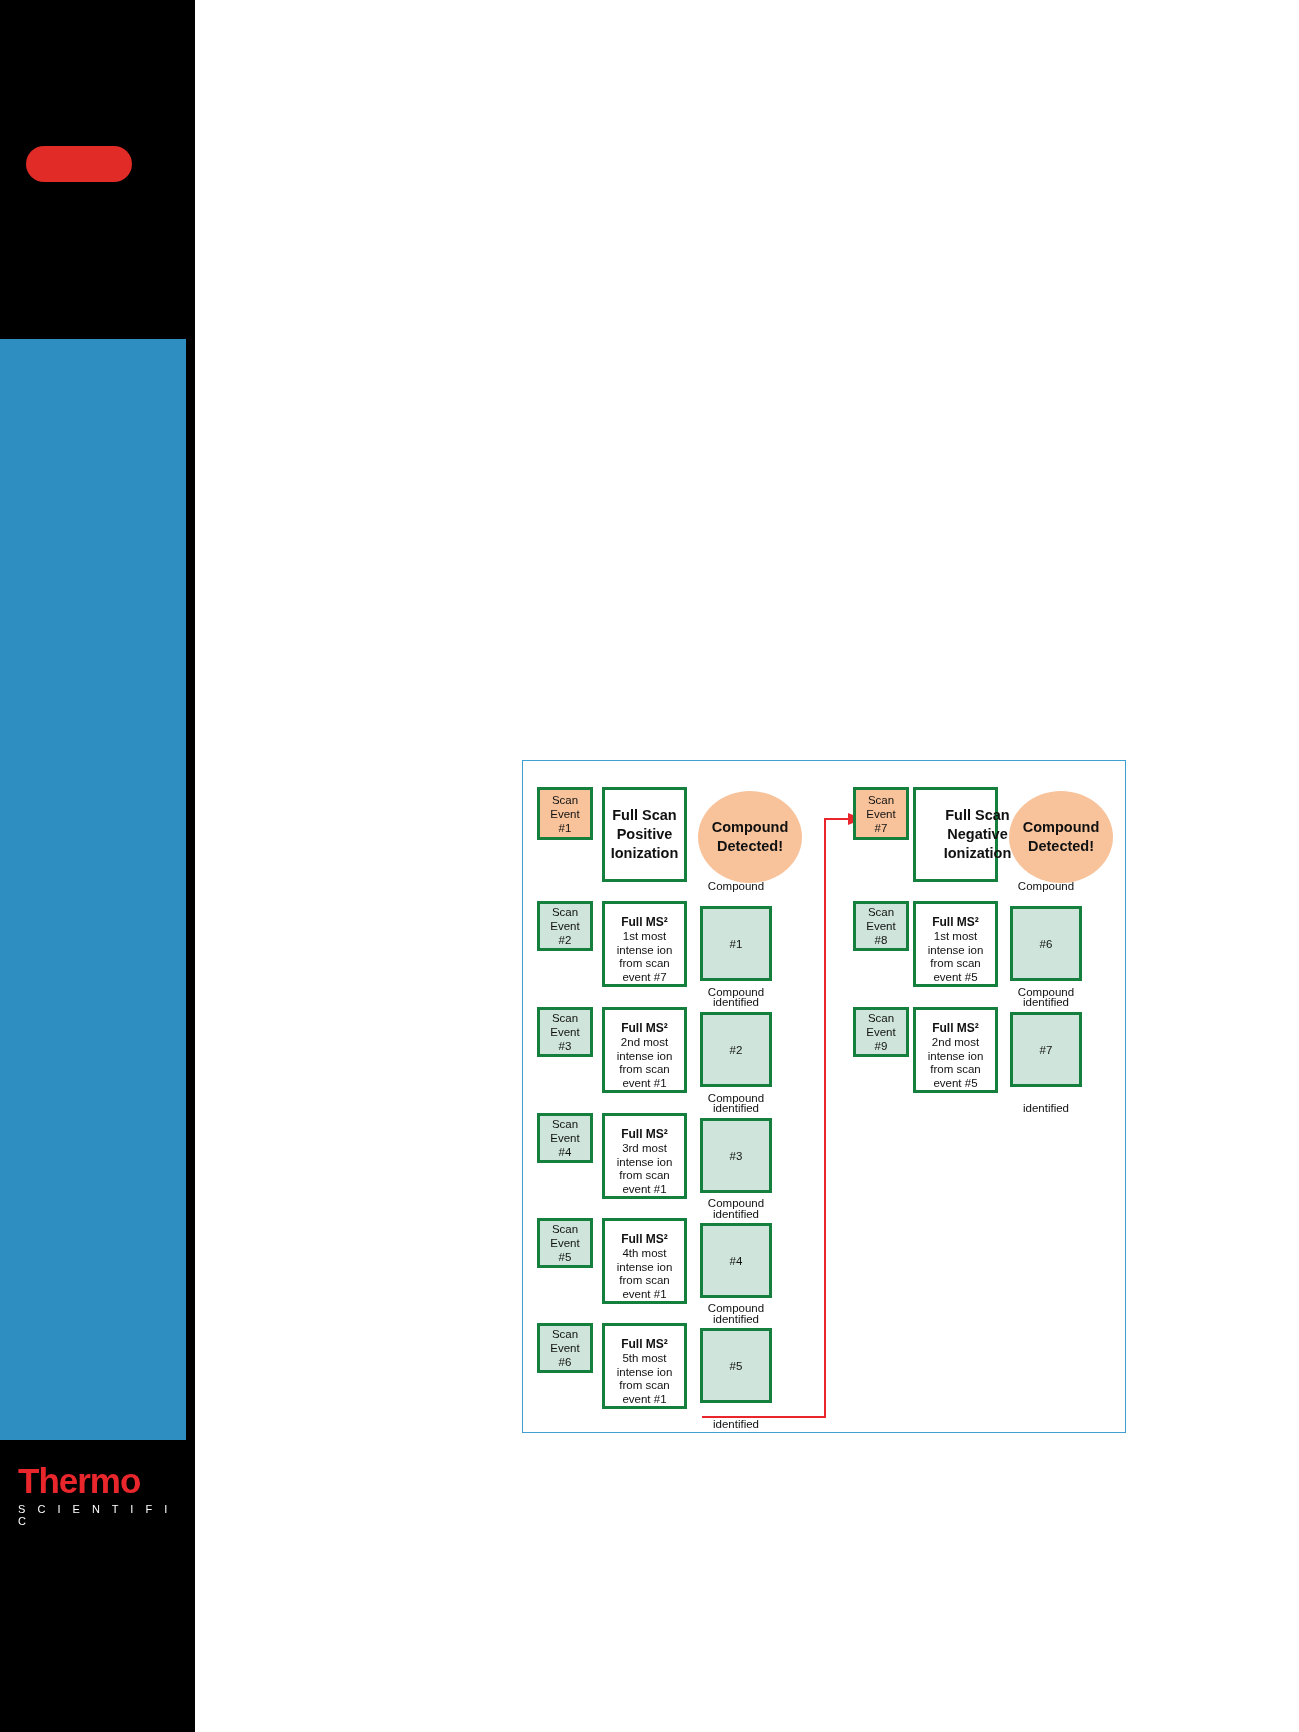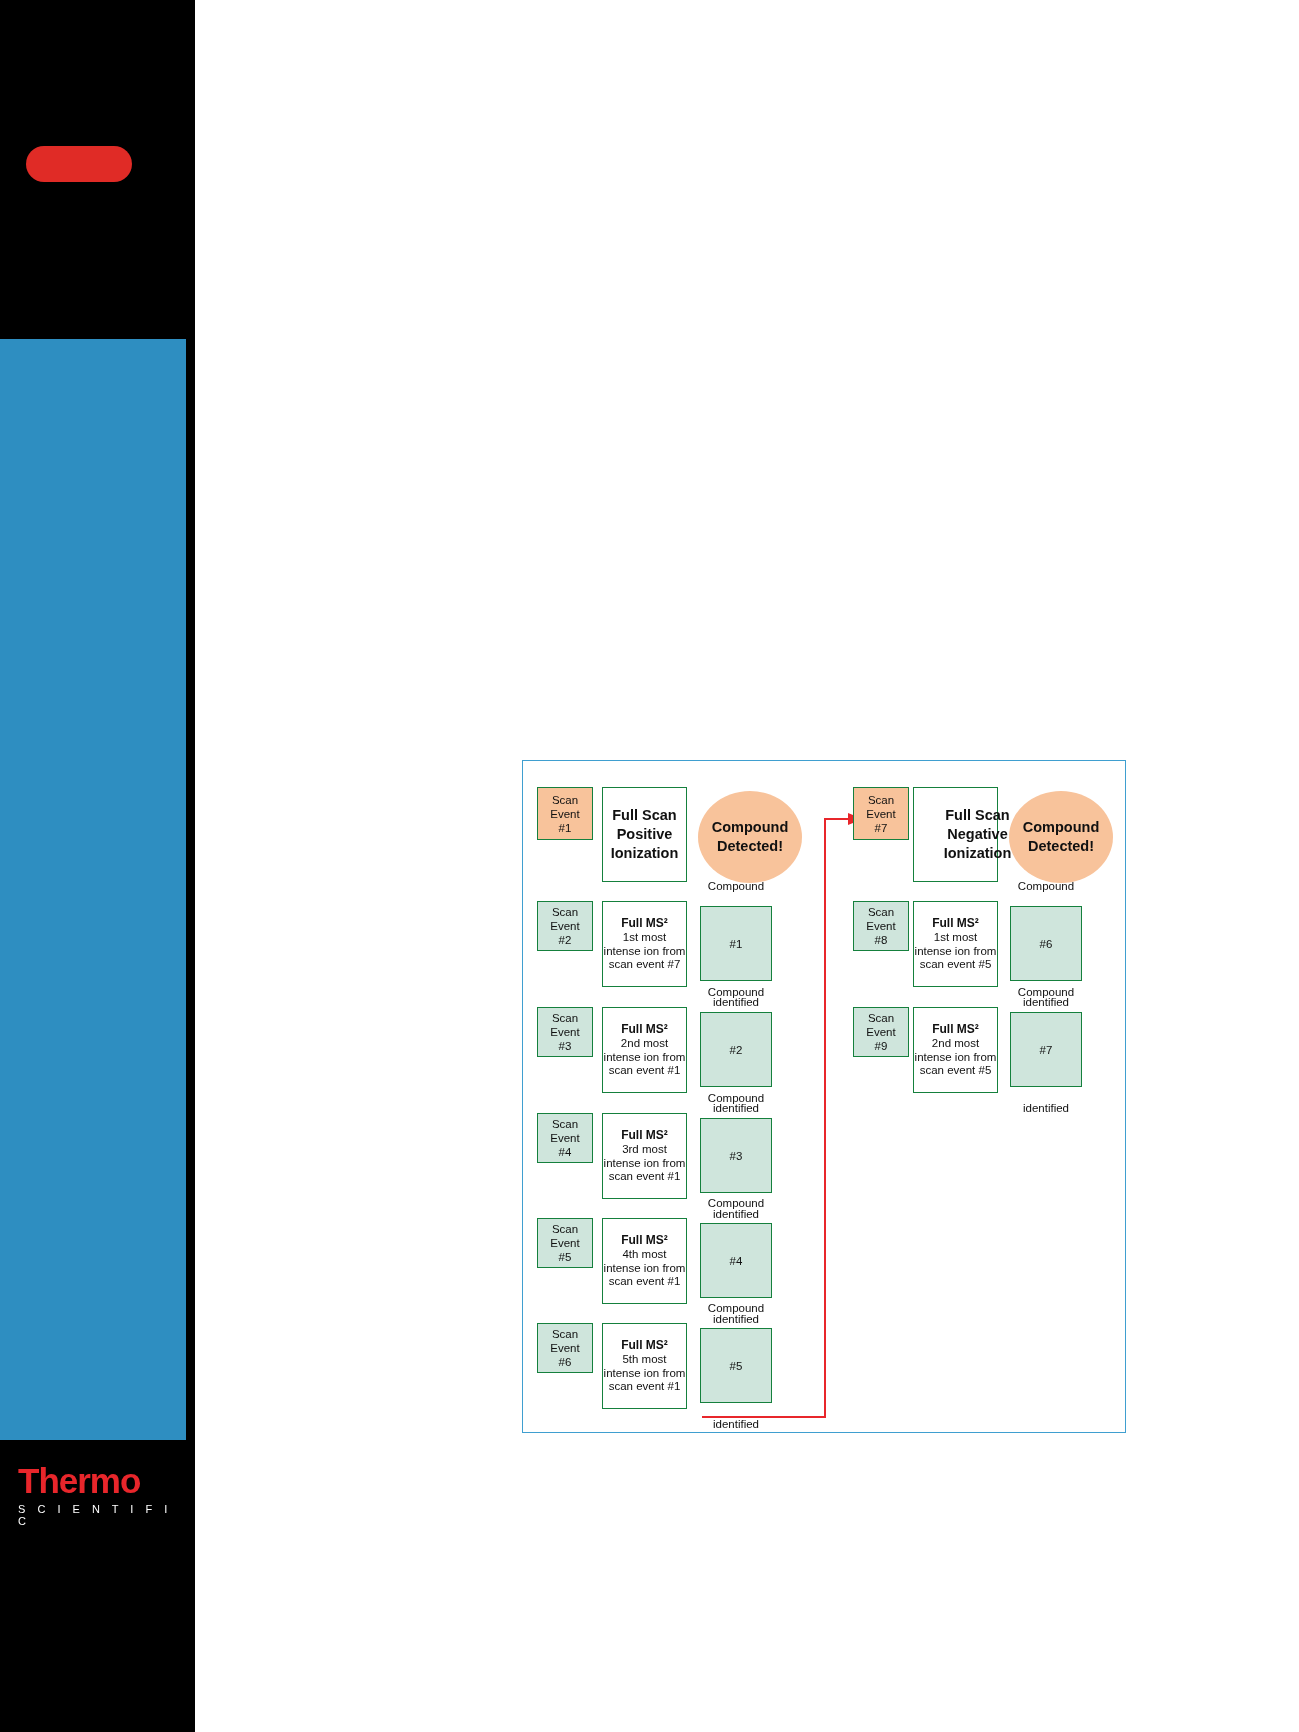--- a/index.html
+++ b/index.html
@@ -75,21 +75,21 @@
   }
 
   .col {
     position: absolute;
   }
 
   
   .box {
     position: absolute;
     box-sizing: border-box;
-    border: 1px solid #15803d;
+    border: 3px solid #15803d;
     text-align: center;
     font-size: 11.5px;
     line-height: 13.5px;
     color: #111111;
     display: flex;
     flex-direction: column;
     align-items: center;
     justify-content: center;
   }
   .scan-event {
@@ -97,20 +97,21 @@
     width: 56px;
     font-size: 11.5px;
     line-height: 14px;
   }
   .scan-event.salmon {
     background: #f8c39b;
   }
   .ms-box {
     background: #ffffff;
     width: 85px;
+    justify-content: flex-end;
   }
   .ms-box .ms-title {
     font-weight: bold;
     font-size: 12px;
     line-height: 15px;
   }
   .ms-box .ms-sub {
     font-size: 11.5px;
     line-height: 13.5px;
   }

